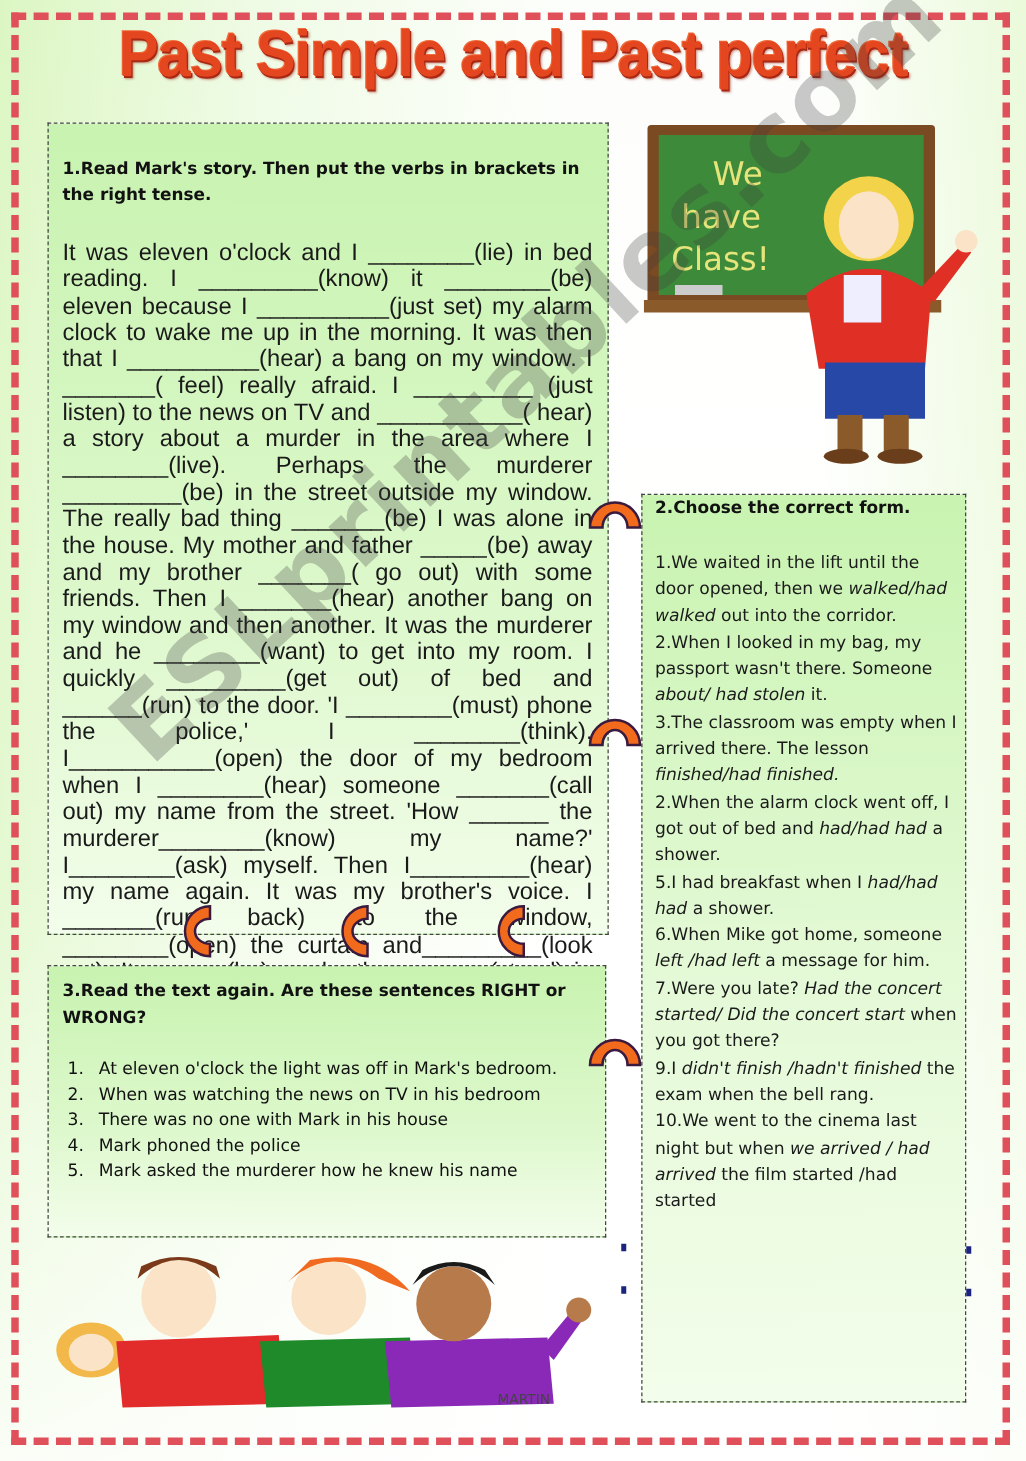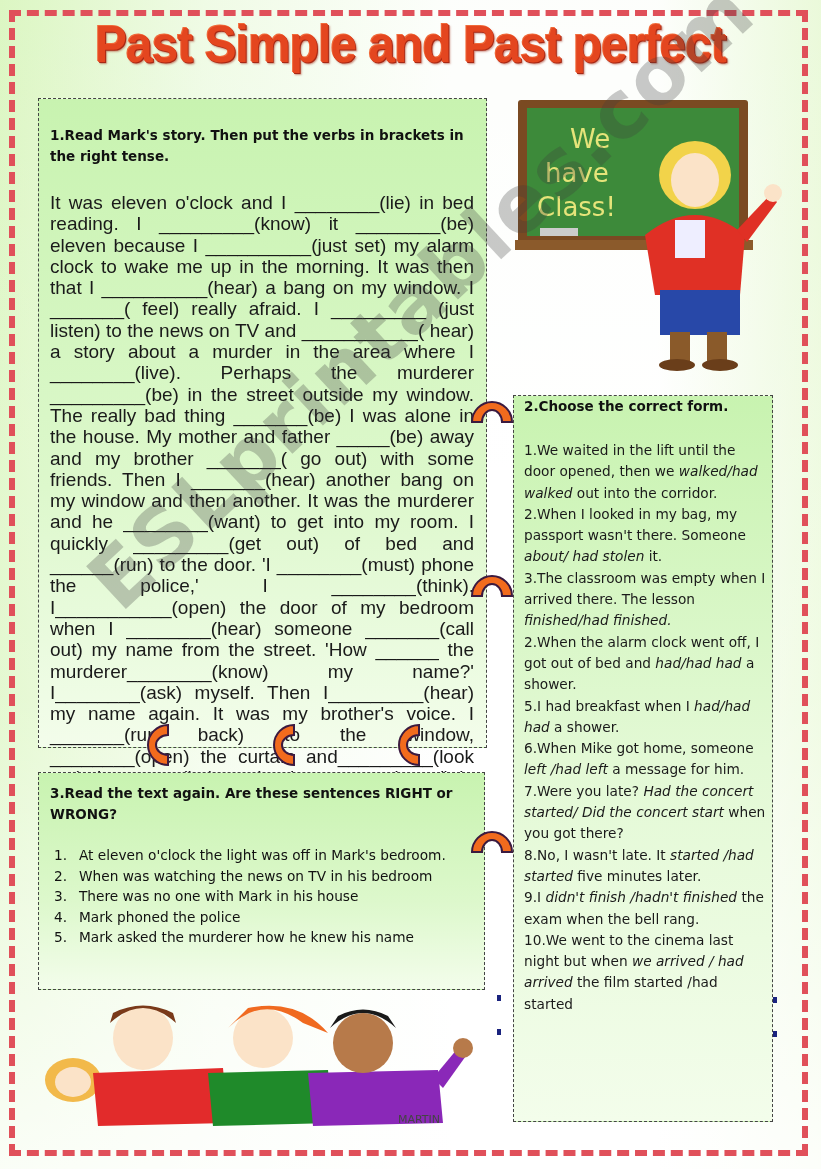--- a/index.html
+++ b/index.html
@@ -107,21 +107,20 @@
 <div class="box" id="box2">
   <p class="heading">2.Choose the correct form.</p>
   <div class="choose-list">
     <span class="q"><span>1.We waited in the lift until the door opened, then we </span><i>walked/had walked</i><span> out into the corridor.</span></span>
     <span class="q"><span>2.When I looked in my bag, my passport wasn't there. Someone </span><i>about/ had stolen</i><span> it.</span></span>
     <span class="q"><span>3.The classroom was empty when I arrived there. The lesson </span><i>finished/had finished.</i><span></span></span>
     <span class="q"><span>2.When the alarm clock went off, I got out of bed and </span><i>had/had had</i><span> a shower.</span></span>
     <span class="q"><span>5.I had breakfast when I </span><i>had/had had</i><span> a shower.</span></span>
     <span class="q"><span>6.When Mike got home, someone </span><i>left /had left</i><span> a message for him.</span></span>
     <span class="q"><span>7.Were you late? </span><i>Had the concert started/ Did the concert start</i><span> when you got there?</span></span>
-    <span class="q"><span>8.No, I wasn't late. It </span><i>started /had started</i><span> five minutes later.</span></span>
     <span class="q"><span>9.I </span><i>didn't finish /hadn't finished</i><span> the exam when the bell rang.</span></span>
     <span class="q"><span>10.We went to the cinema last night but when </span><i>we arrived / had arrived</i><span> the film started /had started</span></span>
   </div>
 </div>
 
 <div class="box" id="box3">
   <p class="heading">3.Read the text again. Are these sentences RIGHT or WRONG?</p>
   <ol class="rw-list">
     <li>
         <span class="num">1.</span>

